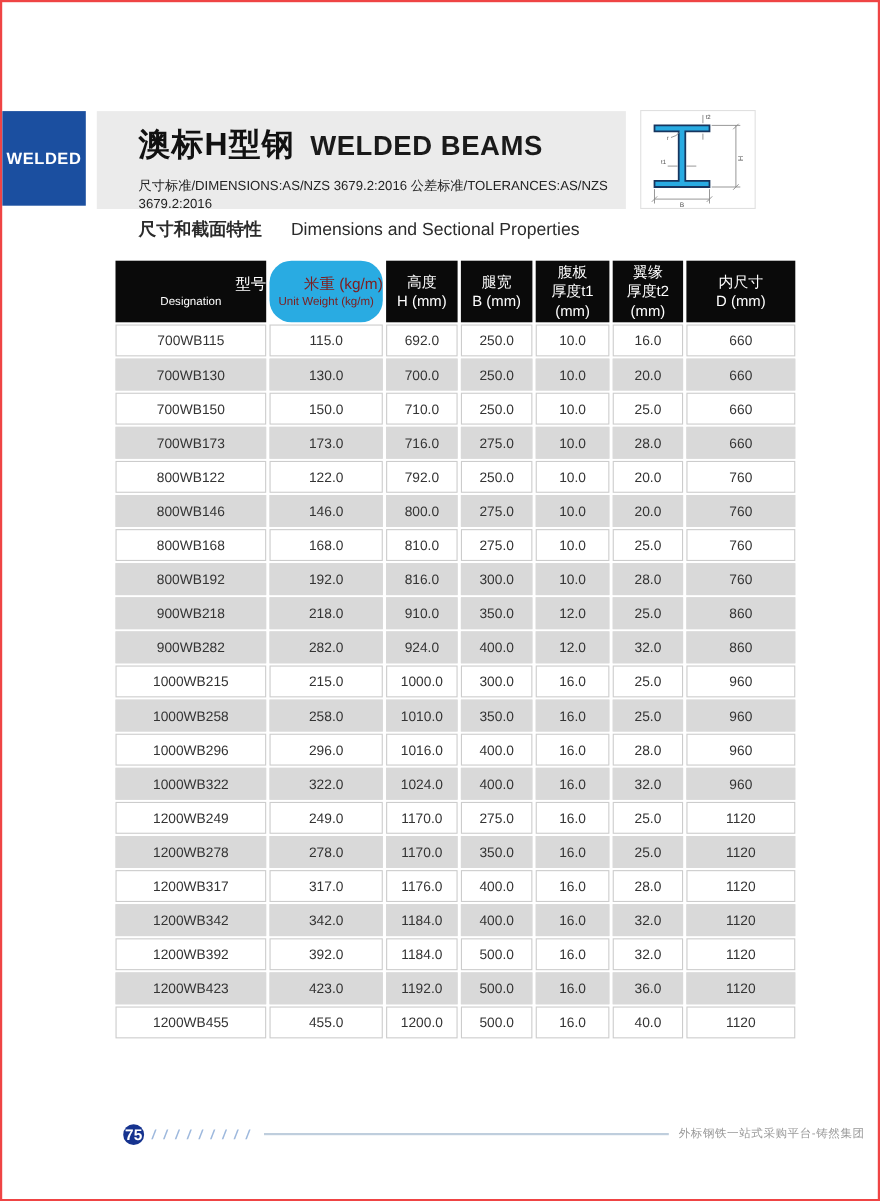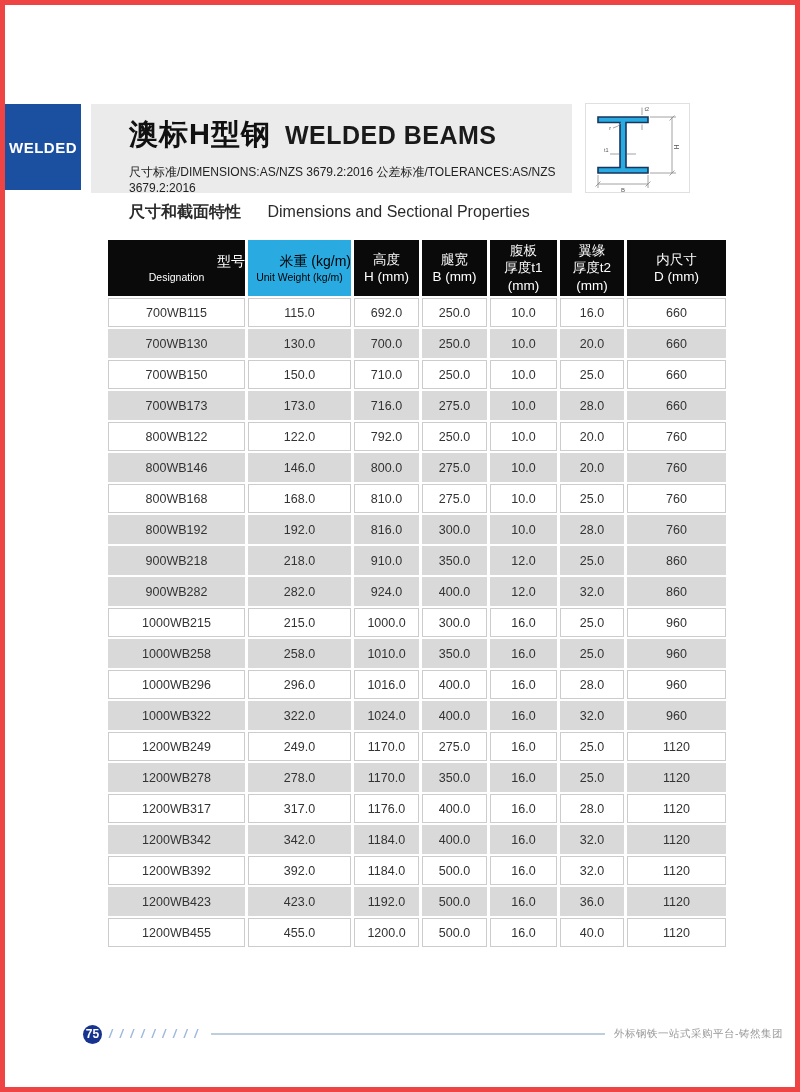--- a/index.html
+++ b/index.html
@@ -1,18 +1,18 @@
 <!DOCTYPE html>
 <html><head>
 <meta charset="utf-8">
 <style>
   html,body { margin:0; padding:0; background:#fff; }
   #page {
     width:800px; height:1092px; position:relative; background:#ffffff;
-    border:5px solid #ef4444; box-sizing:border-box;
+    border:2px solid #ef4444; box-sizing:border-box;
     font-family:"Liberation Sans", sans-serif; overflow:hidden;
   }
   
   .welded-box {
     position:absolute; left:0; top:99px; width:76px; height:86px;
     background:#1b4fa0; color:#fff; display:flex; align-items:center; justify-content:center;
     font-weight:bold; font-size:15px; letter-spacing:0.5px;
   }
   .header-band {
     position:absolute; left:86px; top:99px; width:481px; height:89px;
@@ -28,38 +28,39 @@
   }
   .section-title { position:absolute; left:124px; top:197px; font-size:16px; color:#2b2b2b; }
   .section-title .cn { font-weight:bold; margin-right:22px; }
   
   .beam-table {
     position:absolute; left:100px; top:233px; width:600px;
     border-collapse:separate; border-spacing:3px 2px; table-layout:fixed;
   }
   .beam-table th { padding:0; height:56px; vertical-align:middle; text-align:center; font-weight:normal; }
   .th-black { background:#0a0a0a; color:#fff; }
-  .th-cyan  { background:#29abe2; color:#000000; }
+  .th-cyan  { background:#29abe2; color:#7f1d1d;border-radius:20px; }
   .h-cn  { display:block; font-size:14px; line-height:1.35;text-align:right; }
   .h-en  { display:block; font-size:10.5px; line-height:1.3; }
   .h-line{ display:block; font-size:13.5px; line-height:1.28; }
   .beam-table td {
     height:27px; padding:0; text-align:center; vertical-align:middle;
     font-size:12.5px; color:#333; background:#fff; border:1px solid #cccccc;
   }
   .beam-table tr.alt td { background:#d9d9d9; border-color:#d9d9d9; }
   
   .footer {
     position:absolute; left:78px; right:12px; top:1018px; height:22px;
     display:flex; align-items:center;
   }
   .page-badge {
     width:19px; height:19px; border-radius:50%; background:#16338f; color:#fff;
-    font-size:12px; font-weight:bold; display:flex; align-items:center; justify-content:center;
+    font-size:14px; font-weight:bold; display:flex; align-items:center; justify-content:center;
     flex:0 0 auto;
+    margin-left:32px;
   }
   .slashes {
     color:#9db8dd; font-size:12px; font-style:italic; font-weight:bold;
     letter-spacing:2px; margin-left:7px; white-space:nowrap;
   }
   .footer-line { flex:1 1 auto; height:2px; background:#bfcedd; margin:0 9px 0 11px; }
   .footer-text { color:#999; font-size:10.5px; letter-spacing:0.5px; white-space:nowrap; }
   
   .dim-label { fill:#555; font-family:"Liberation Sans", sans-serif; }
 </style>

